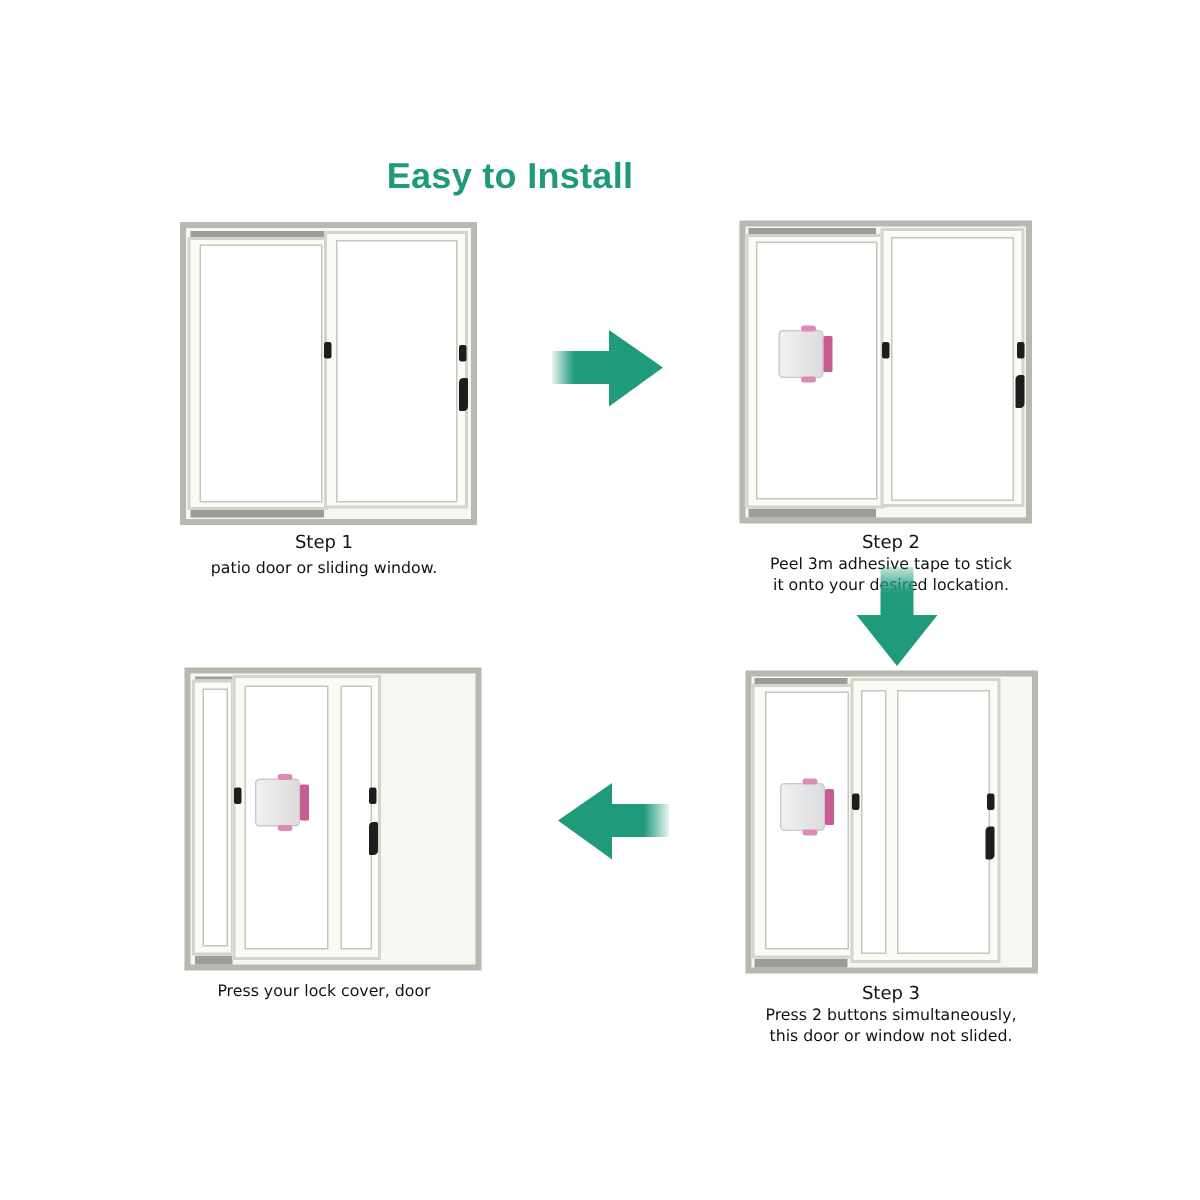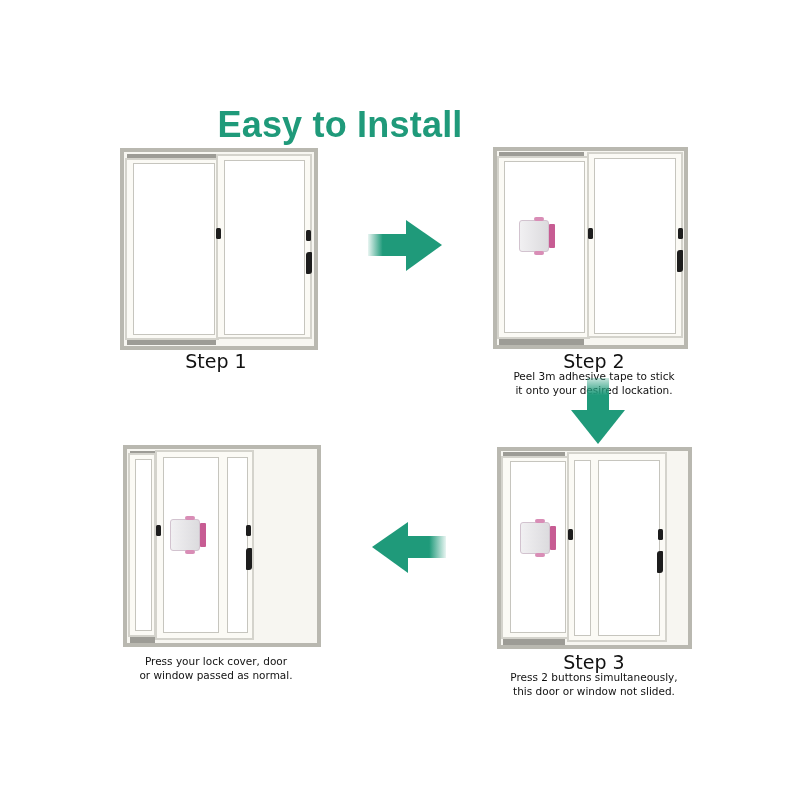--- a/index.html
+++ b/index.html
@@ -1,31 +1,31 @@
 <!DOCTYPE html>
 <html><head>
 <meta charset="utf-8">
 <style>
   html,body{margin:0;padding:0;background:#ffffff;}
   body{width:800px;height:800px;position:relative;overflow:hidden;font-family:"DejaVu Sans","Liberation Sans",sans-serif;}
-  .title{position:absolute;left:0;top:104px;width:680px;text-align:center;font-family:"Liberation Sans",sans-serif;font-weight:bold;font-size:36px;color:#1f9a7a;letter-spacing:0.2px;}
+  .title{position:absolute;left:0;top:104px;width:680px;text-align:center;font-family:"Liberation Sans",sans-serif;font-weight:bold;font-size:24px;color:#1f9a7a;letter-spacing:0.2px;}
   .panel{position:absolute;}
   .frame{position:absolute;background:#f7f6f1;border:4px solid #b9b8b0;box-sizing:border-box;}
   .rail{position:absolute;background:#9d9c96;}
   .sash{position:absolute;background:#fbfaf5;border:2px solid #d4d3cc;box-sizing:border-box;}
   .glass{position:absolute;background:#ffffff;border:1.5px solid #c6c5be;box-sizing:border-box;}
   .latch{position:absolute;width:5px;height:11px;background:#1d1d1d;border-radius:1.5px;}
   .handle{position:absolute;width:6px;height:22px;background:#1d1d1d;border-radius:3px 1px 3px 1px;}
   .lock{position:absolute;width:36px;height:40px;}
   .lock .body{position:absolute;left:0;top:4px;width:30px;height:32px;background:linear-gradient(90deg,#f1f0f2,#dcdbde);border:1px solid #d2c3cf;border-radius:3px;box-sizing:border-box;}
   .lock .strip{position:absolute;right:0;top:8px;width:6px;height:24px;background:#c75c93;border-radius:1px;}
   .lock .nub-t{position:absolute;left:15px;top:1px;width:10px;height:4px;background:#d98db6;border-radius:2px;}
   .lock .nub-b{position:absolute;left:15px;bottom:1px;width:10px;height:4px;background:#d98db6;border-radius:2px;}
   .caption{position:absolute;width:240px;text-align:center;color:#111;}
-  .caption .step{font-family:"DejaVu Sans",sans-serif;font-size:19px;line-height:16px;}
+  .caption .step{font-family:"DejaVu Sans",sans-serif;font-size:12px;line-height:16px;}
   .caption .desc{font-family:"DejaVu Sans",sans-serif;font-size:10.5px;line-height:15px;}
   .arrow{position:absolute;}
 </style>
 </head>
 <body>
 
 <div class="title">Easy to Install</div>
 
 <div class="panel">
   <div class="frame" style="left:120px;top:148px;width:198px;height:202px;"></div>
@@ -34,20 +34,21 @@
   <div class="sash" style="left:125px;top:158px;width:94px;height:182px;"></div>
   <div class="glass" style="left:133px;top:163px;width:82px;height:172px;"></div>
   <div class="sash" style="left:216px;top:154px;width:96px;height:185px;"></div>
   <div class="glass" style="left:224px;top:160px;width:81px;height:175px;"></div>
   <div class="latch" style="left:216px;top:228px;"></div>
   <div class="latch" style="left:306px;top:230px;"></div>
   <div class="handle" style="left:306px;top:252px;"></div>
 </div>
 <div class="caption" style="left:96px;top:353px;">
   <div class="step">Step 1</div>
+  <div class="desc" style="margin-top:3px;">patio door or sliding window.</div>
 </div>
 
 <svg class="arrow" style="left:368px;top:218px;" width="76" height="56" viewBox="0 0 76 56">
   <defs>
     <linearGradient id="gr1" x1="0" x2="1" y1="0" y2="0">
       <stop offset="0" stop-color="#1f9a7a" stop-opacity="0.1"></stop>
       <stop offset="0.35" stop-color="#1f9a7a" stop-opacity="1"></stop>
     </linearGradient>
   </defs>
   <rect x="0" y="16" width="42" height="22" fill="url(#gr1)"></rect>
@@ -139,14 +140,13 @@
   <div class="handle" style="left:246px;top:548px;"></div>
   <div class="lock" style="left:170px;top:515px;">
     <div class="body"></div>
       <div class="strip"></div>
       <div class="nub-t"></div>
       <div class="nub-b"></div>
   </div>
 </div>
 <div class="caption" style="left:96px;top:654px;">
   <div class="desc" style="line-height:14px;">Press your lock cover, door</div>
-  <div class="desc" style="line-height:14px;">or window passed as normal.</div>
 </div>
 
 </body></html>

